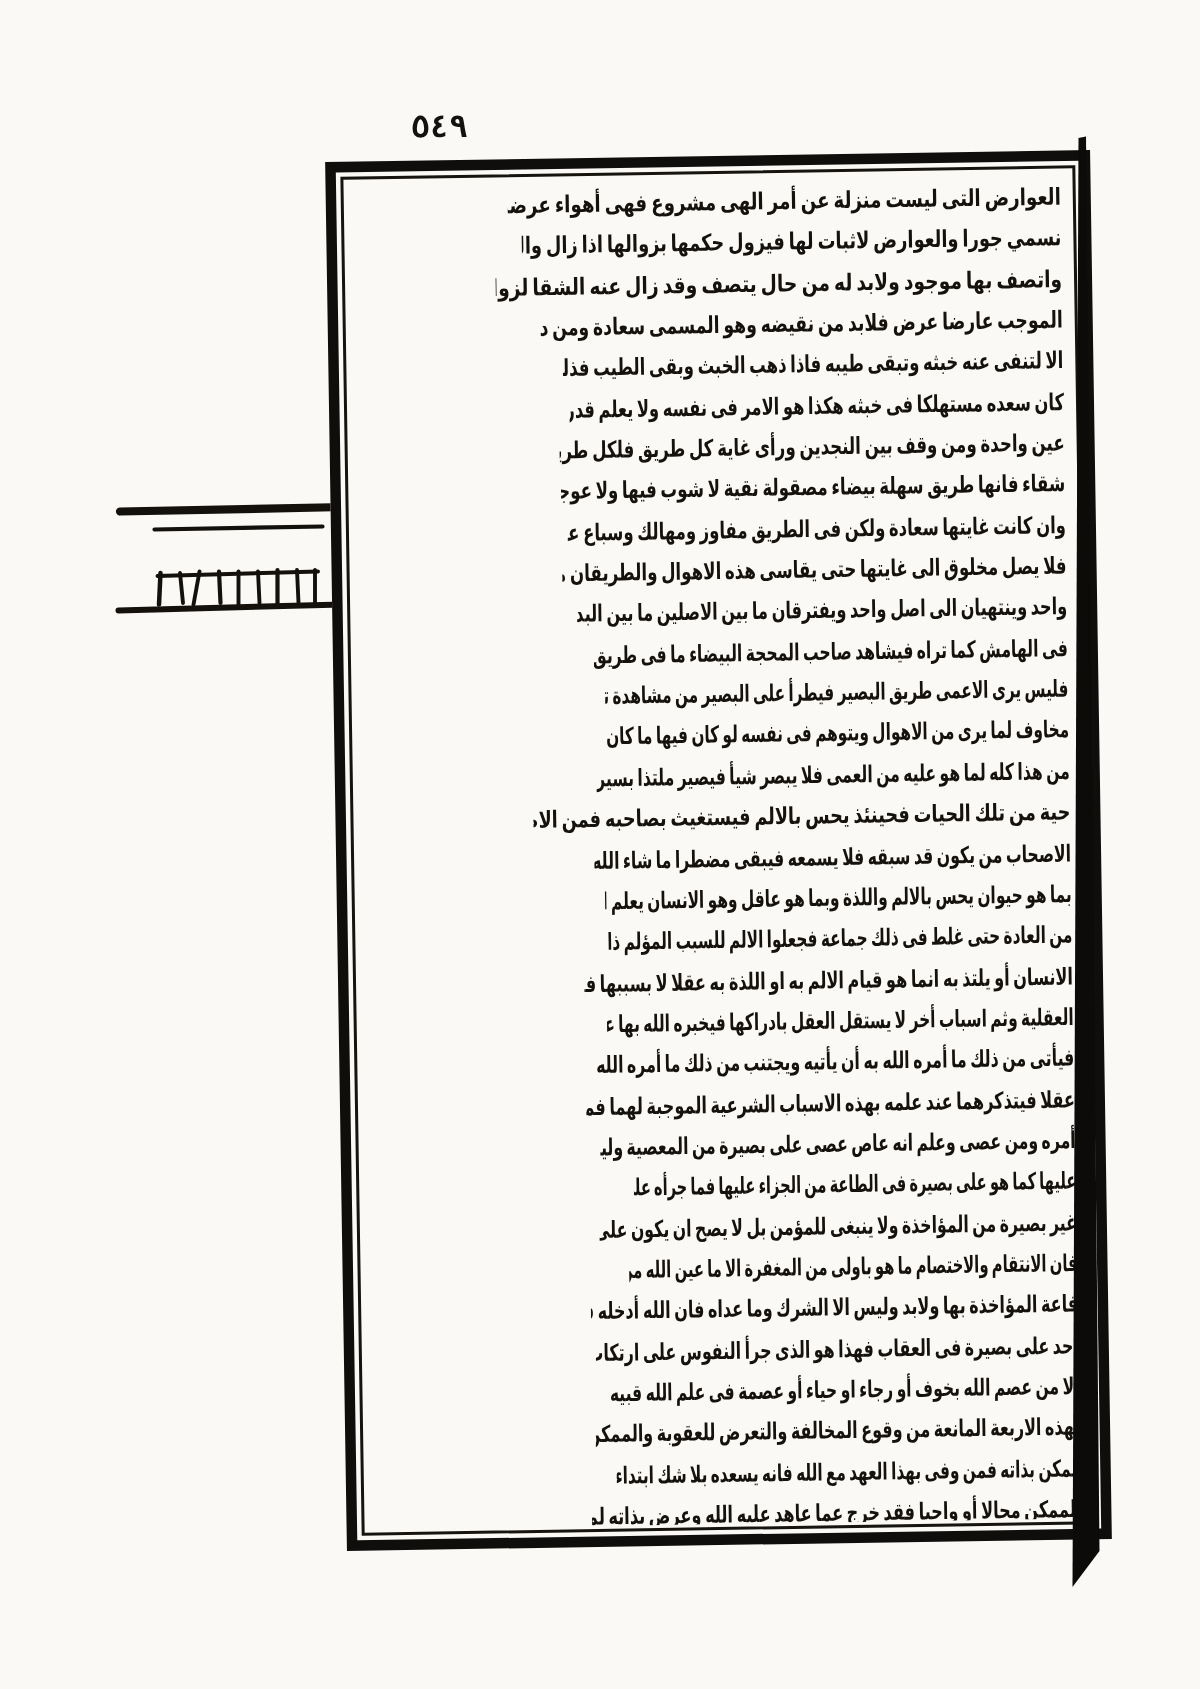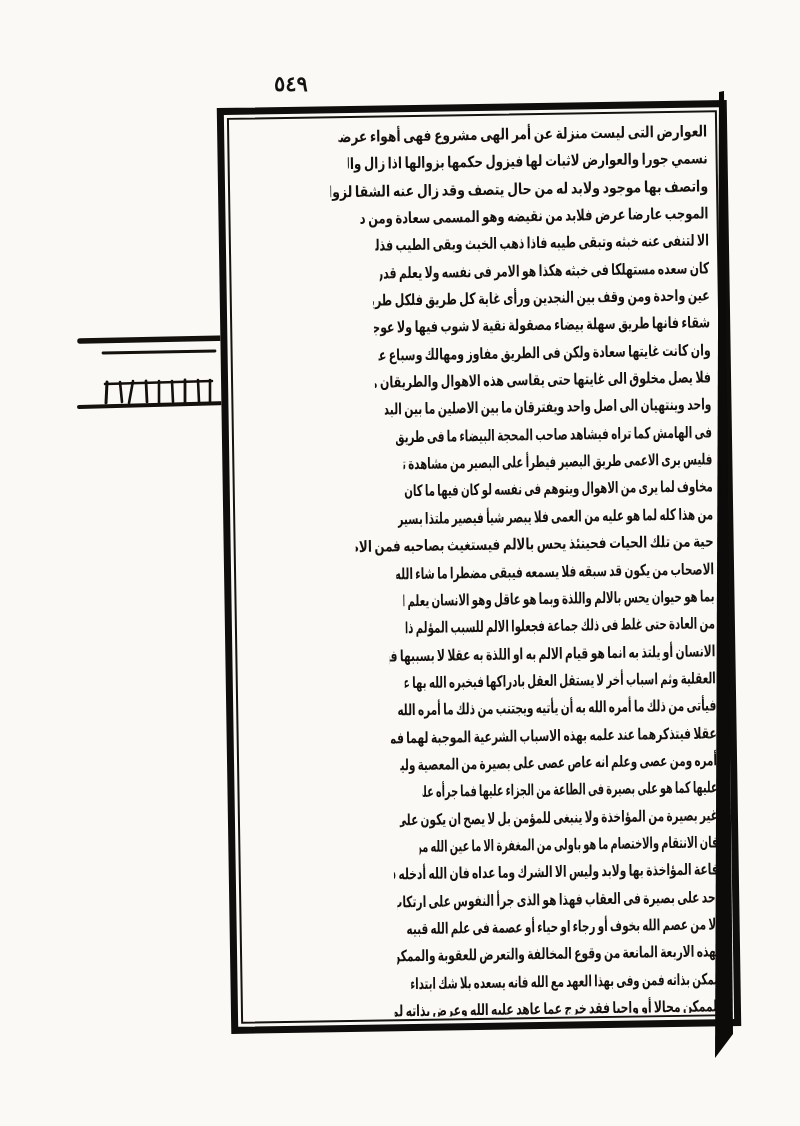--- a/index.html
+++ b/index.html
@@ -4,21 +4,21 @@
 <style>
   html,body{margin:0;padding:0;}
   body{
     width:800px;height:1126px;position:relative;overflow:hidden;
     background:#faf9f6;
     font-family:"DejaVu Sans",sans-serif;
   }
   .page-number{
     position:absolute;left:274px;top:72px;width:60px;
     color:#141210;font-size:21px;font-weight:700;letter-spacing:1px;
-    font-family:Liberation Sans, sans-serif;
+    font-family:Liberation Mono, monospace;
   }
   
   .frame{
     position:absolute;left:224px;top:104px;width:510px;height:926px;
     border:7px solid #100e0c;
     transform:rotate(-0.9deg);
     transform-origin:50% 50%;
     background:#faf9f6;
     box-sizing:border-box;
   }

